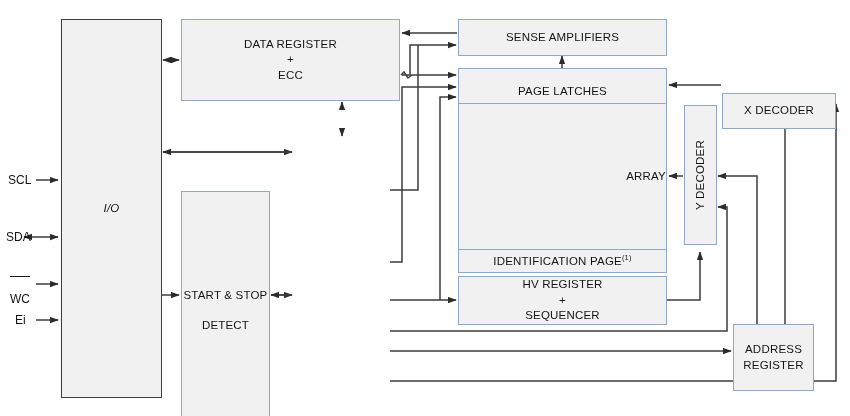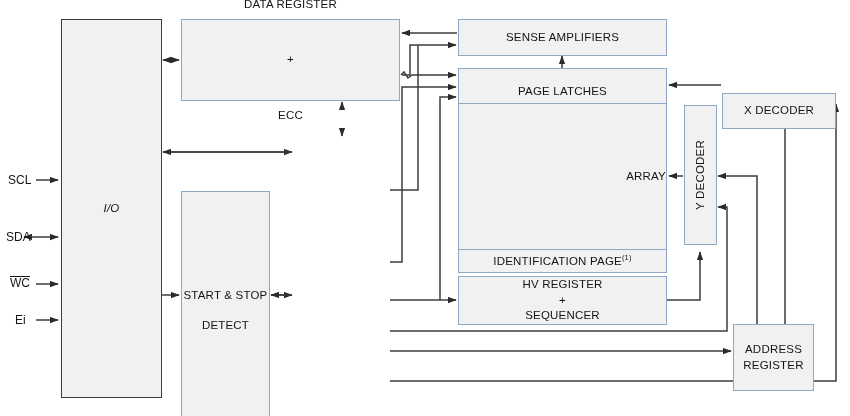--- a/index.html
+++ b/index.html
@@ -9,21 +9,21 @@
 
   .blk{position:absolute;box-sizing:border-box;background:#f1f1f1;
        display:flex;flex-direction:column;align-items:center;justify-content:center;
        text-align:center;color:#141414;font-size:11.5px;line-height:1.35;letter-spacing:.2px;}
   .blk.blue{border:1.2px solid #8fa9c4;}
   .blk.dark{border:1.4px solid #3d3d3d;font-style:italic;}
   .blk .ln{display:block;white-space:nowrap;}
   .vert{writing-mode:vertical-rl;transform:rotate(180deg);white-space:nowrap;}
 
   .sig{position:absolute;font-size:12px;color:#141414;white-space:nowrap;}
-  .ovl{border-top:1.2px solid #141414;padding-top:0px;display:inline-block;line-height:1.15;}
+  .ovl{border-top:1.2px solid #141414;padding-top:16px;display:inline-block;line-height:1.15;}
   .sup{font-size:7.5px;vertical-align:super;}
 </style>
 </head>
 <body>
 
 <div id="canvas">
 
   <svg class="wires" viewBox="0 0 850 416" xmlns="http://www.w3.org/2000/svg">
     <defs>
       <marker id="ar" markerWidth="9" markerHeight="9" refX="8.2" refY="3.2" orient="auto" markerUnits="userSpaceOnUse">
@@ -91,21 +91,21 @@
 
   <div class="sig" style="left:8px;  top:173px;">SCL</div>
   <div class="sig" style="left:6px;  top:230px;">SDA</div>
   <div class="sig" style="left:10px; top:276px;"><span class="ovl">WC</span></div>
   <div class="sig" style="left:15px; top:313px;">Ei</div>
 
   <div class="blk dark" style="left:61px; top:19px; width:101px; height:379px;">
     <span class="ln">I/O</span>
   </div>
 
-  <div class="blk blue" style="left:181px; top:19px; width:219px; height:82px;gap:40px;">
+  <div class="blk blue" style="left:181px; top:19px; width:219px; height:82px;">
     <span class="ln">DATA REGISTER</span>
     <span class="ln">+</span>
     <span class="ln">ECC</span>
   </div>
 
   <div class="blk blue" style="left:181px; top:191px; width:89px; height:239px;">
     <span class="ln">START &amp; STOP</span>
     <span class="ln" style="margin-top:14px">DETECT</span>
   </div>
 

